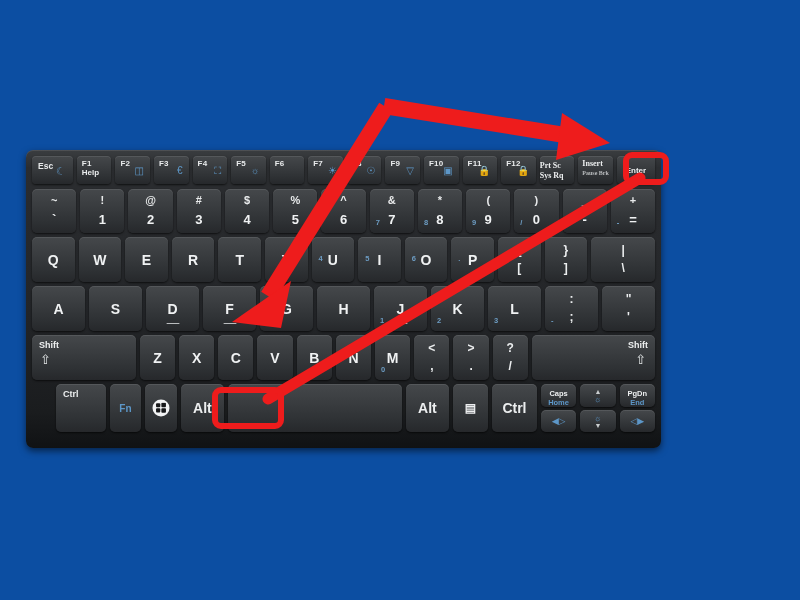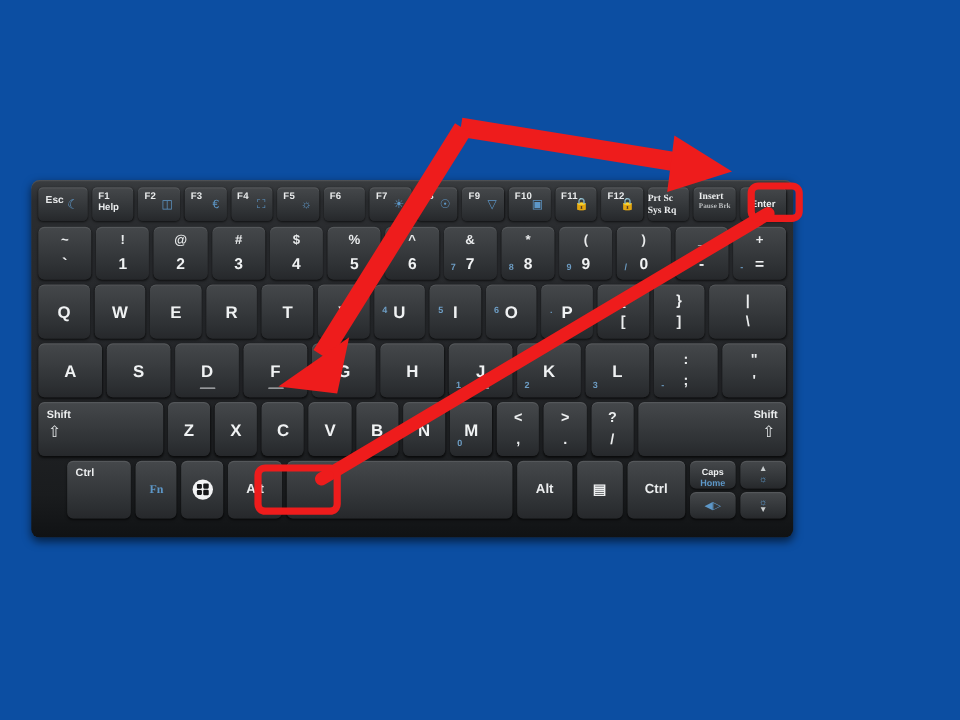--- a/index.html
+++ b/index.html
@@ -52,31 +52,31 @@
   .k-dn{position:absolute;left:50%;transform:translateX(-50%);bottom:6px;font-size:13px;font-weight:bold;color:#f0f2f3;}
   .k-numpadhint{position:absolute;left:6px;bottom:6px;font-size:7.5px;color:#6d9dc4;font-weight:bold;}
 
   
   .k-letter{position:absolute;left:50%;top:50%;transform:translate(-50%,-50%);font-size:14px;font-weight:bold;color:#f0f2f3;}
   .k-homebar{position:absolute;left:50%;transform:translateX(-50%);bottom:7px;width:13px;height:1.5px;background:#b9bcbe;border-radius:1px;}
 
   
   .k-mod{position:absolute;left:7px;top:5px;font-size:9px;font-weight:bold;line-height:11px;color:#eceeef;}
   .k-mod-r{position:absolute;right:7px;top:5px;font-size:9px;font-weight:bold;line-height:11px;color:#eceeef;text-align:right;}
-  .k-mod-c{position:absolute;left:50%;top:50%;transform:translate(-50%,-50%);font-size:11px;font-weight:bold;color:#eceeef;}
+  .k-mod-c{position:absolute;left:50%;top:50%;transform:translate(-50%,-50%);font-size:14px;font-weight:bold;color:#eceeef;}
   .k-glyph-l{position:absolute;left:8px;top:18px;font-size:11px;color:#e3e6e7;}
   .k-glyph-r{position:absolute;right:9px;top:19px;font-size:11px;color:#e3e6e7;}
   .k-two{position:absolute;left:50%;top:50%;transform:translate(-50%,-50%);font-size:8px;font-weight:bold;line-height:9.5px;color:#eceeef;white-space:nowrap;font-family:Liberation Serif, serif;}
   .k-two .tiny{font-size:6px;color:#b9bcbe;display:block;}
   .k-navlbl{position:absolute;left:50%;transform:translateX(-50%);top:5px;font-size:7.5px;font-weight:bold;color:#eceeef;}
   .k-navsub{position:absolute;left:50%;transform:translateX(-50%);top:14px;font-size:7.5px;font-weight:bold;color:#5d97c8;}
   .k-arrow{position:absolute;left:50%;top:50%;transform:translate(-50%,-50%);font-size:9px;color:#c9cdcf;}
   .k-arrow-blue{position:absolute;left:50%;top:50%;transform:translate(-50%,-50%);font-size:9px;color:#5d97c8;}
   .k-win{position:absolute;left:50%;top:50%;transform:translate(-50%,-50%);width:17px;height:17px;border-radius:50%;background:#f2f3f4;display:flex;align-items:center;justify-content:center;}
-  .k-fnblue{position:absolute;left:50%;top:50%;transform:translate(-50%,-50%);font-size:10px;font-weight:bold;color:#5d97c8;font-family:Liberation Serif, serif;}
+  .k-fnblue{position:absolute;left:50%;top:50%;transform:translate(-50%,-50%);font-size:10px;font-weight:bold;color:#5d97c8;}
   .k-punct-up{position:absolute;left:50%;transform:translateX(-50%);top:6px;font-size:12px;font-weight:bold;color:#eceeef;}
   .k-punct-dn{position:absolute;left:50%;transform:translateX(-50%);bottom:7px;font-size:12px;font-weight:bold;color:#eceeef;}
 
   
   .navstack{display:flex;flex-direction:column;gap:3px;flex:1 1 0;min-width:0;}
   .navstack .key{flex:1 1 0;}
 
   
   .hl{
     position:absolute;border:6px solid #ee1c1c;border-radius:9px;
@@ -402,20 +402,29 @@
         <div class="key">
           <span class="k-arrow" style="top:33%;font-size:7px;">▲</span>
           <span class="k-arrow-blue" style="top:66%;font-size:8px;">☼</span>
         </div>
         <div class="key">
           <span class="k-arrow-blue" style="top:36%;font-size:8px;">☼</span>
           <span class="k-arrow" style="top:70%;font-size:7px;">▼</span>
         </div>
       </div>
 
+      <div class="navstack" style="flex-grow:1.5">
+        <div class="key">
+          <span class="k-navlbl">PgDn</span>
+          <span class="k-navsub">End</span>
+        </div>
+        <div class="key">
+          <span class="k-arrow-blue">◁▶</span>
+        </div>
+      </div>
     </div>
   </div>
 
   <svg id="svg-ann" viewBox="0 0 800 600">
 
     <line x1="268" y1="399" x2="640" y2="178" stroke="#ee1c1c" stroke-width="11" stroke-linecap="round"></line>
 
     <path d="M 384 106 L 577 137" stroke="#ee1c1c" stroke-width="16" fill="none" stroke-linecap="butt"></path>
     <polygon points="562,113 610,143 556,160" fill="#ee1c1c"></polygon>
 

